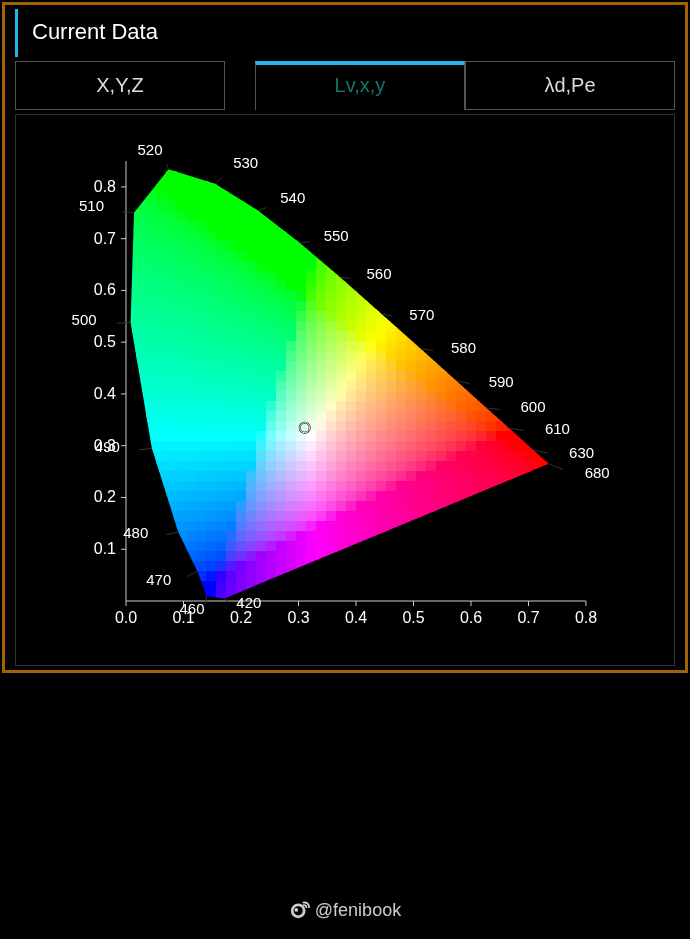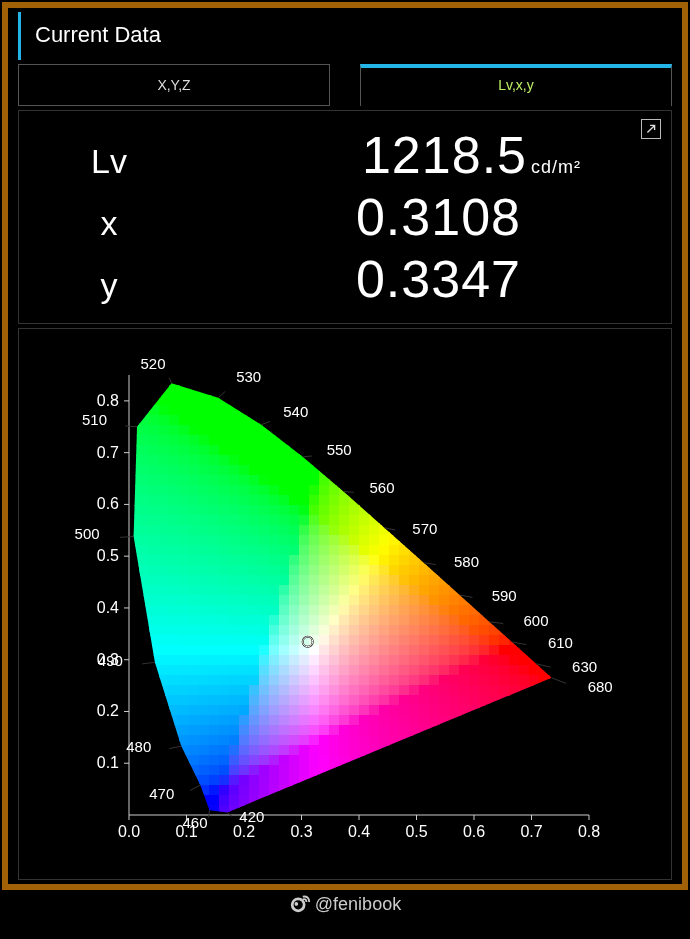--- a/index.html
+++ b/index.html
@@ -6,49 +6,49 @@
   body {
     background: #000;
     color: #fff;
     font-family: "Segoe UI", Arial, sans-serif;
     width: 690px;
     height: 939px;
     overflow: hidden;
     position: relative;
   }
   .panel {
-    border: 6px solid #a16207;
+    border: 3px solid #a16207;
     margin: 2px;
   }
   .panel-title {
     font-size: 22px;
     font-weight: 300;
     padding: 10px 14px 12px 14px;
     border-left: 3px solid #24b5e8;
     margin-left: 10px;
     margin-top: 4px;
   }
   .tabs {
     display: flex;
     padding: 0 10px;
     gap: 0;
     margin-top: 4px;
   }
   .tab {
     flex: 1;
     text-align: center;
     padding: 12px 16px;
-    font-size: 14px;
+    font-size: 20px;
     border: 1px solid #555;
     cursor: pointer;
     background: #000;
     color: #ddd;
   }
   .tab.active {
-    color: #bef264;
+    color: #0f766e;
     border-top: 4px solid #24b5e8;
     border-bottom: none;
     padding-top: 9px;
     margin-left: 30px;
   }
   .readout {
     padding: 12px 30px 12px 30px;
     position: relative;
     border: 1px solid #333;
     margin: 4px 10px;
@@ -90,21 +90,21 @@
   .chart-area {
     margin: 4px 10px;
     border: 1px solid #333;
     padding: 16px 30px 16px 30px;
     height: 552px;
     position: relative;
   }
   .chart-svg { display: block; }
   .watermark {
     position: absolute;
-    bottom: 20px;
+    bottom: 14px;
     left: 0;
     width: 100%;
     text-align: center;
     color: #ccc;
     font-size: 18px;
   }
   .watermark .wbicon {
     display: inline-block;
     vertical-align: middle;
     margin-right: 4px;
@@ -112,43 +112,23 @@
 </style>
 </head>
 <body>
 
 <div class="panel">
   <div class="panel-title">Current Data</div>
 
   <div class="tabs">
     <div class="tab">X,Y,Z</div>
     <div class="tab active">Lv,x,y</div>
+    <div class="tab">λd,Pe</div>
   </div>
 
-  <div class="readout">
-    <div class="expand-icon">
-      <svg viewBox="0 0 20 20">
-          <path d="M6 14 L14 6 M9 6 H14 V11" stroke="#ddd" stroke-width="1.5" fill="none"></path>
-        </svg>
-    </div>
-    <div class="readout-row">
-      <div class="readout-label">Lv</div>
-      <div class="readout-value" style="padding-right:60px;">
-        <span>1218.5</span><span class="readout-unit">cd/m²</span>
-      </div>
-    </div>
-    <div class="readout-row">
-      <div class="readout-label">x</div>
-      <div class="readout-value">0.3108</div>
-    </div>
-    <div class="readout-row">
-      <div class="readout-label">y</div>
-      <div class="readout-value">0.3347</div>
-    </div>
-  </div>
 
   <div class="chart-area">
     <svg class="chart-svg" id="chromaticity-svg" width="600" height="520">
         <defs>
           <clipPath id="locusClip">
             <path d="M178.325,467.4117647058824 L160.5,465.3411764705882 L151.3,439.9764705882353 L132.325,401.15294117647056 L105.875,317.29411764705884 L84.6,191.50588235294111 L88.05,81.76470588235293 L122.54999999999998,38.28235294117644 L169.125,52.77647058823527 L212.25,79.69411764705882 L253.64999999999998,111.78823529411767 L294.475,146.4705882352941 L335.29999999999995,182.7058823529411 L374.97499999999997,217.90588235294115 L410.62499999999994,250 L440.525,276.9176470588235 L462.95,297.10588235294114 L487.09999999999997,318.84705882352944 L502.625,332.8235294117647 Z"></path>
           </clipPath>
         </defs>
         <g clip-path="url(#locusClip)">
           <rect x="80" y="30" width="11" height="11" fill="rgb(0,255,0)"></rect>

